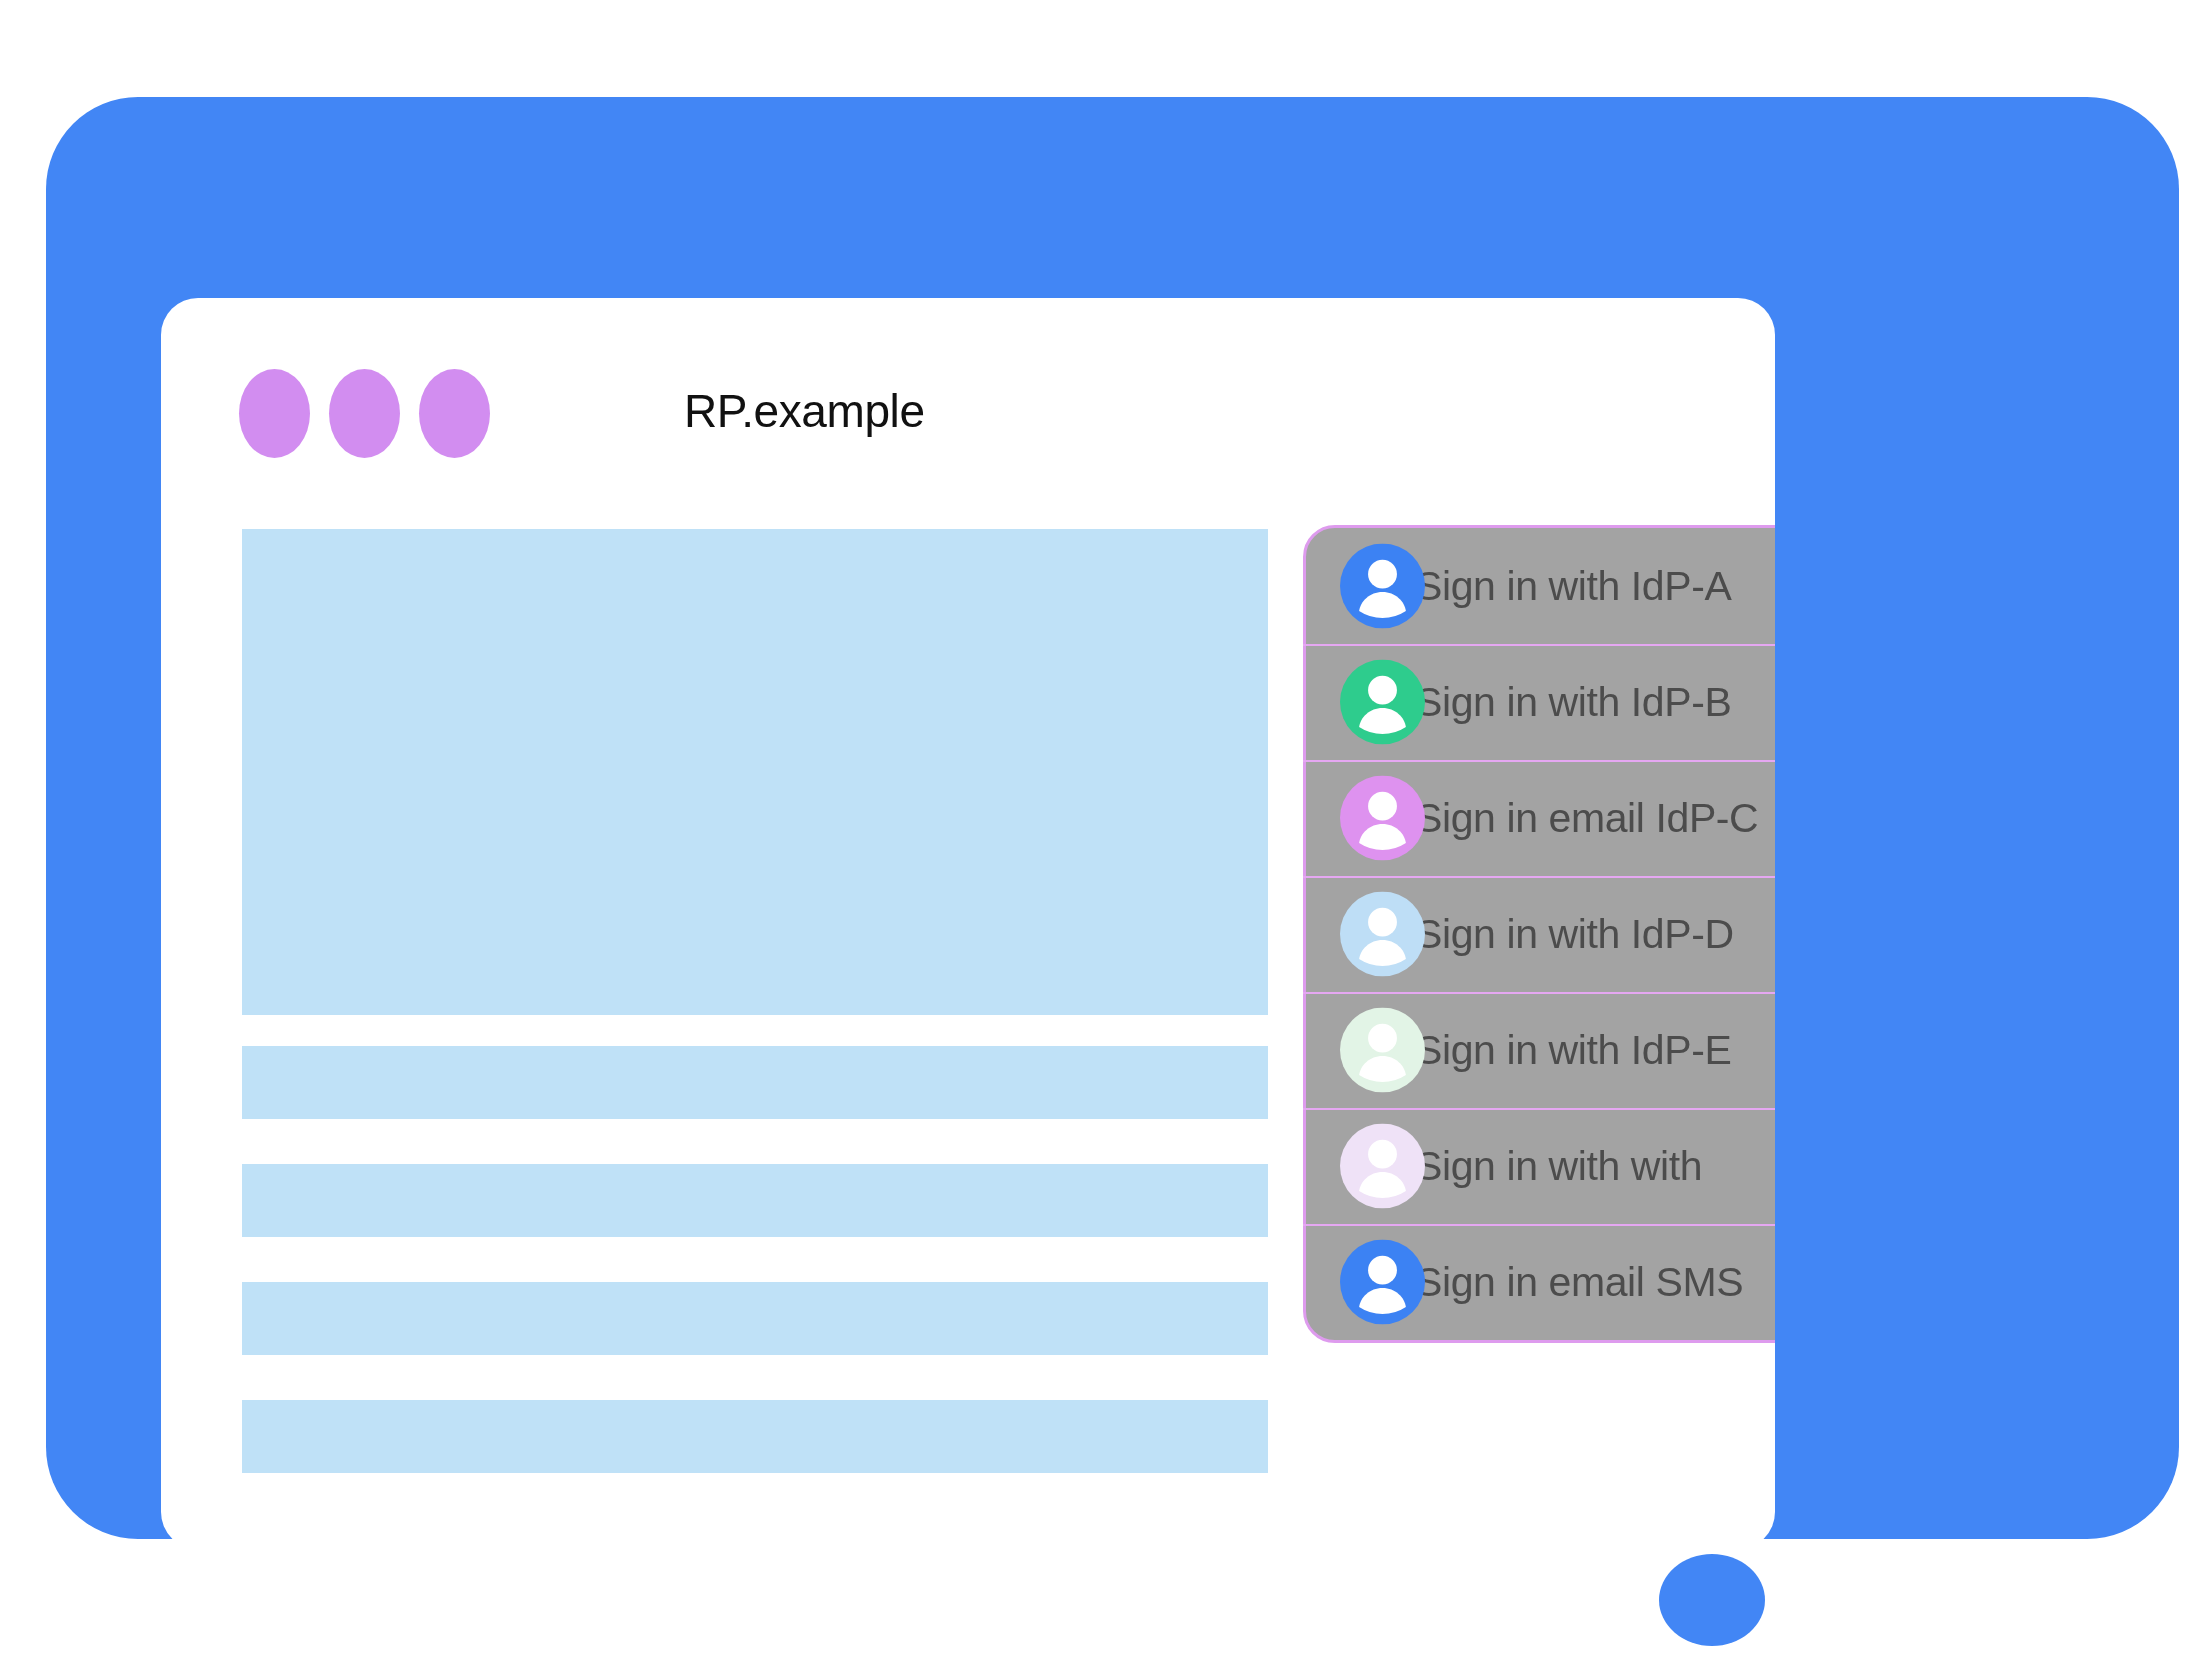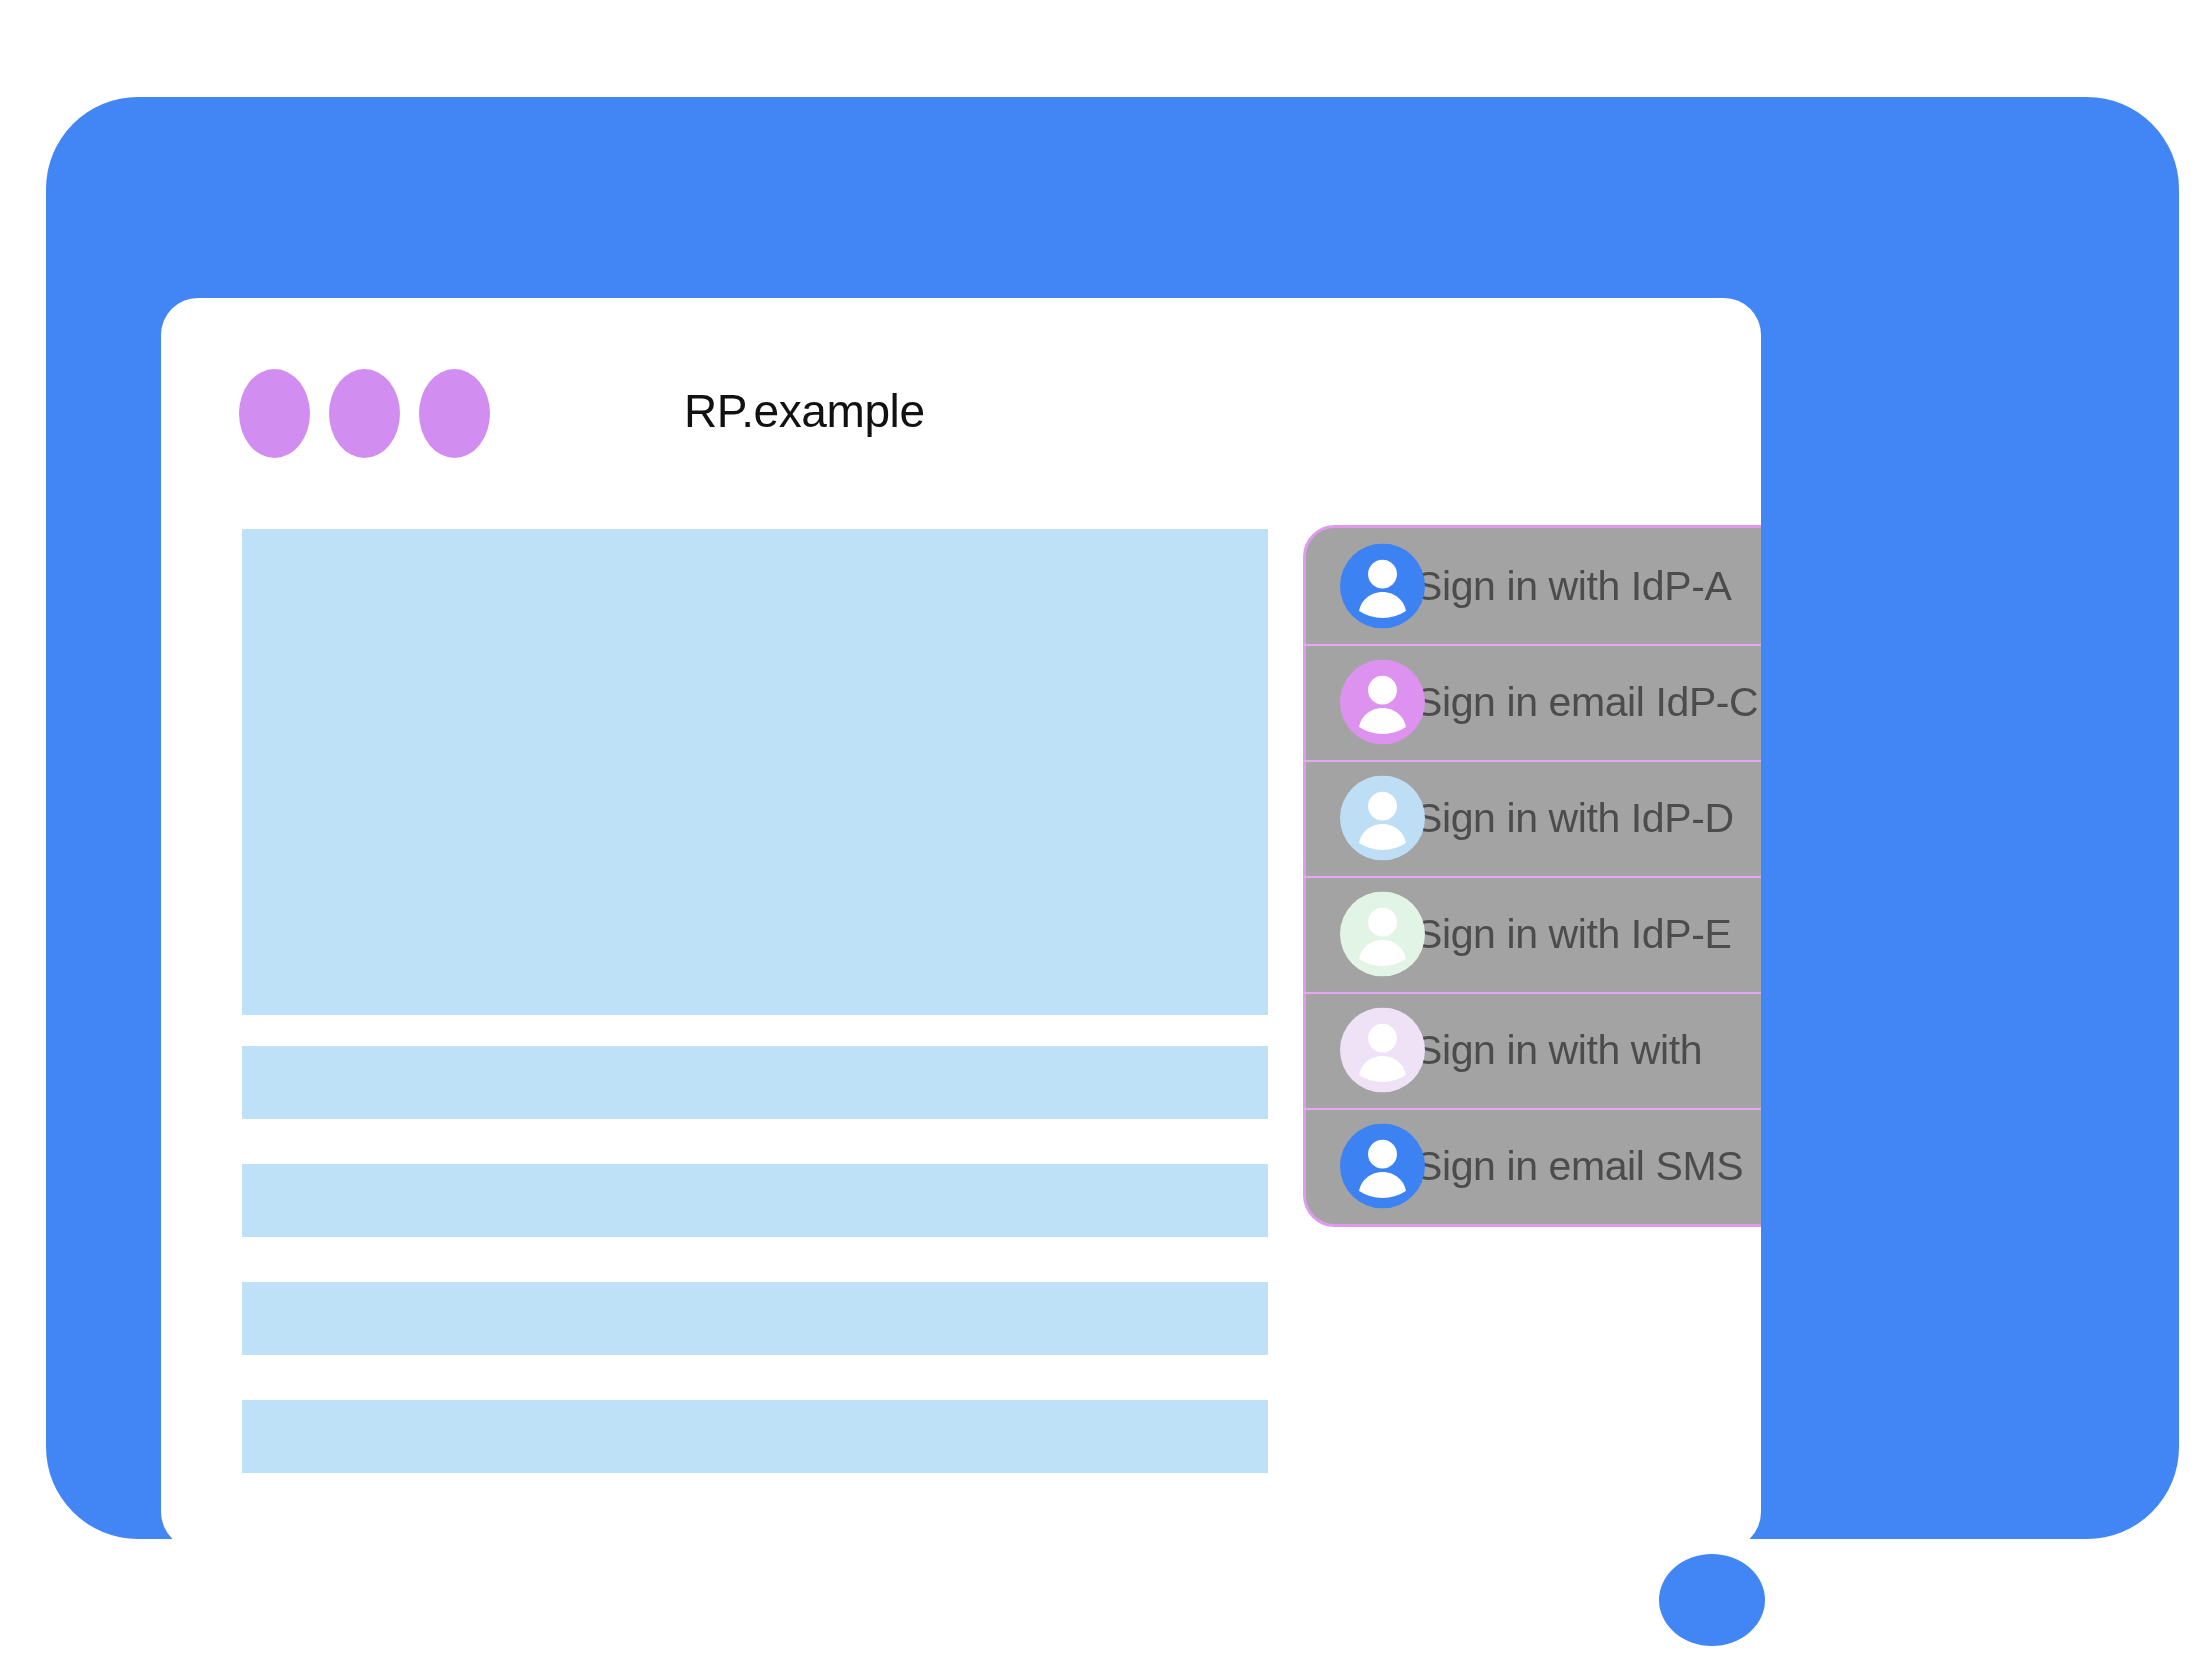--- a/index.html
+++ b/index.html
@@ -30,20 +30,21 @@
   
   #screen {
     position: absolute;
     left: 115px;
     top: 201px;
     width: 1600px;
     height: 1251px;
     background: #ffffff;
     border-radius: 37px;
     overflow: hidden;
+    padding-left: 14px;
   }
 
   
   .bezel-gap {
     position: absolute;
     background: #ffffff;
     top: 1447px;
     height: 111px;
     width: 35px;
   }
@@ -182,20 +183,30 @@
         <span class="avatar-icon">
           <svg viewBox="0 0 100 100">
               <circle cx="50" cy="50" r="50" fill="#3C82F3"></circle>
               <circle cx="50" cy="36" r="17" fill="#fff"></circle>
               <path d="M50 57c-15 0-26 11-27.5 22.5A50 50 0 0 0 77.5 79.5C76 68 65 57 50 57z" fill="#fff"></path>
             </svg>
         </span>
         <span class="signin-label">Sign in with IdP-A</span>
       </div>
 
+      <div class="signin-row">
+        <span class="avatar-icon">
+          <svg viewBox="0 0 100 100">
+              <circle cx="50" cy="50" r="50" fill="#2ECC8D"></circle>
+              <circle cx="50" cy="36" r="17" fill="#fff"></circle>
+              <path d="M50 57c-15 0-26 11-27.5 22.5A50 50 0 0 0 77.5 79.5C76 68 65 57 50 57z" fill="#fff"></path>
+            </svg>
+        </span>
+        <span class="signin-label">Sign in with IdP-B</span>
+      </div>
 
       <div class="signin-row">
         <span class="avatar-icon">
           <svg viewBox="0 0 100 100">
               <circle cx="50" cy="50" r="50" fill="#DE92EF"></circle>
               <circle cx="50" cy="36" r="17" fill="#fff"></circle>
               <path d="M50 57c-15 0-26 11-27.5 22.5A50 50 0 0 0 77.5 79.5C76 68 65 57 50 57z" fill="#fff"></path>
             </svg>
         </span>
         <span class="signin-label">Sign in email IdP-C</span>

